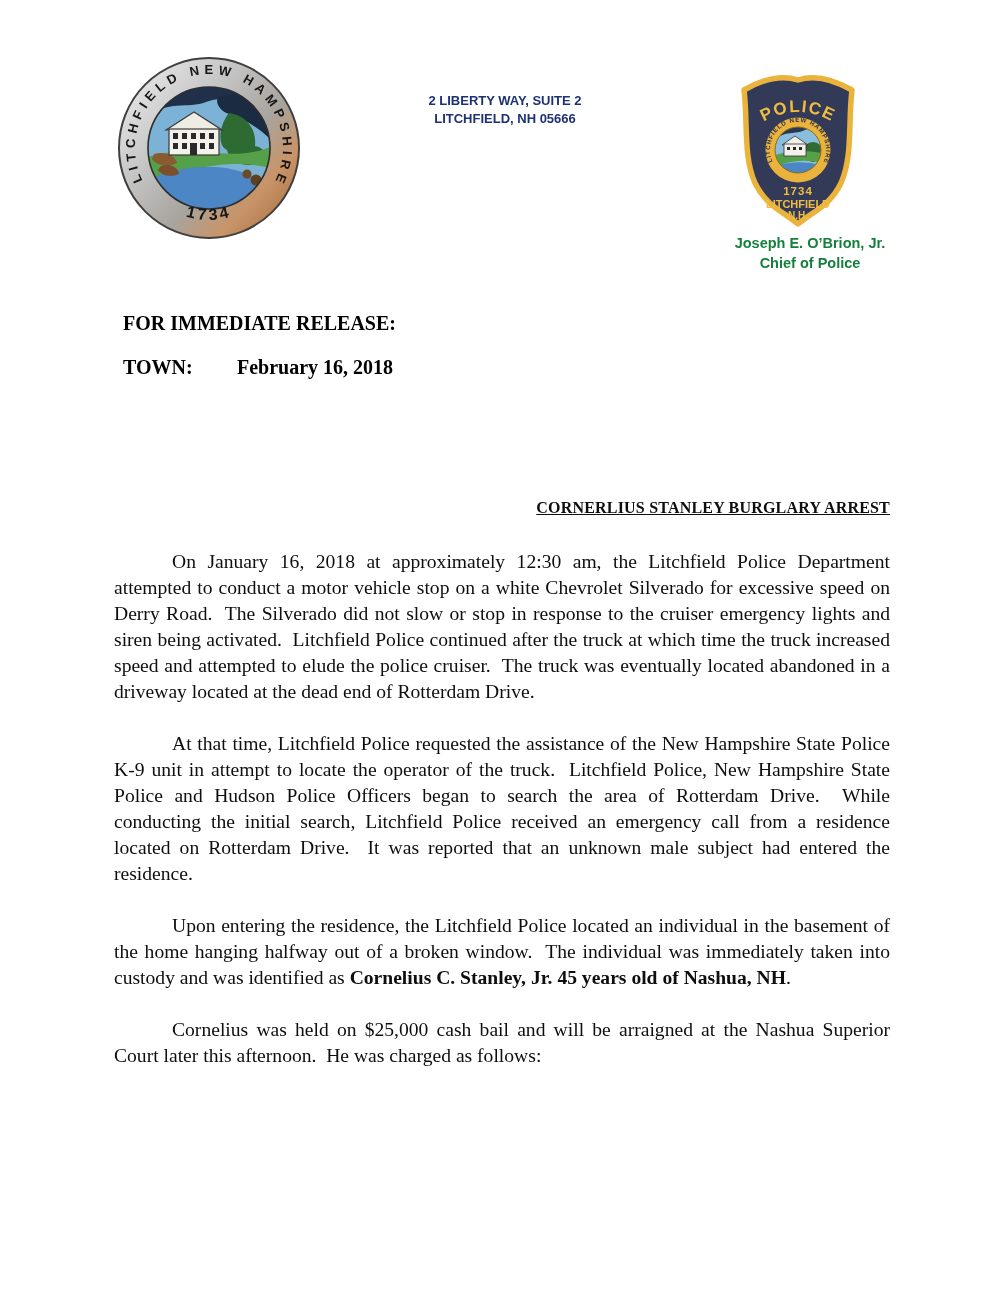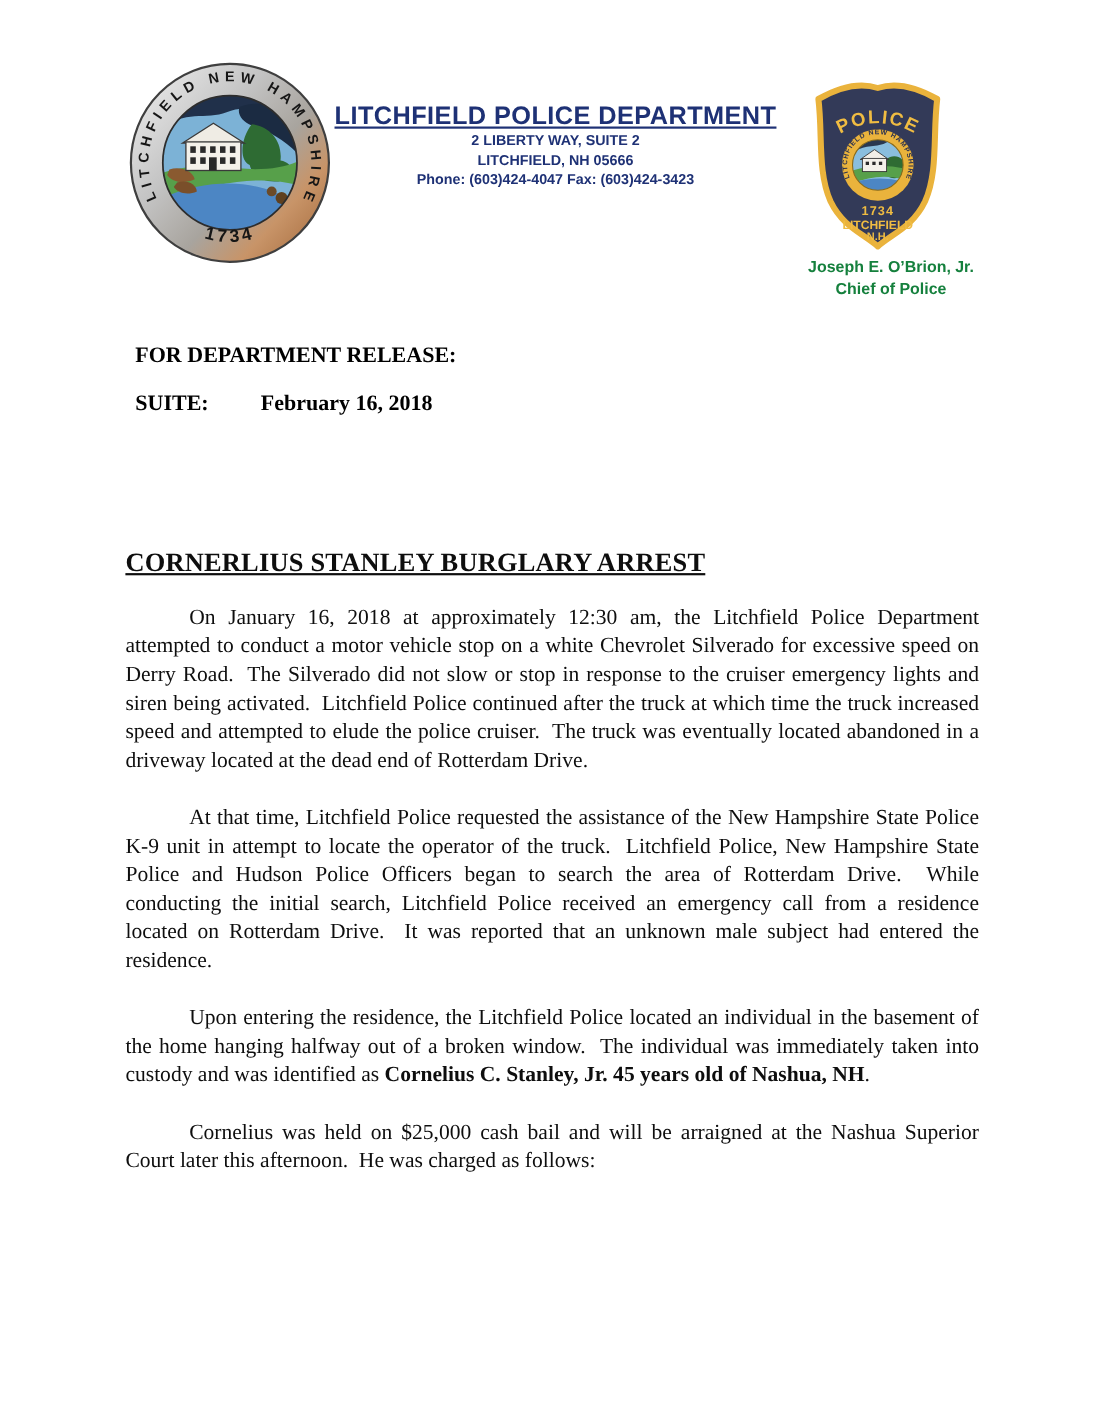--- a/index.html
+++ b/index.html
@@ -21,22 +21,22 @@
     position:absolute;left:698px;top:233px;width:224px;text-align:center;color:#15803d;
     font-family:"Liberation Sans",sans-serif;font-weight:bold;font-size:14.5px;line-height:20px;
   }
   
   .release{position:absolute;left:123px;top:311px;font-weight:bold;font-size:20px;line-height:25px;color:#000;}
   .rel-gap{height:19px;}
   .rel-row{display:flex;}
   .rel-label{width:114px;flex:0 0 114px;}
   
   .article-title{
-    position:absolute;left:114px;top:499px;width:776px;text-align:left;
-    font-weight:bold;font-size:24px;text-decoration:underline;letter-spacing:.2px;
+    position:absolute;left:114px;top:499px;width:776px;text-align:right;
+    font-weight:bold;font-size:16px;text-decoration:underline;letter-spacing:.2px;
   }
   .body-text{
     position:absolute;left:114px;top:549px;width:776px;
     font-size:19.6px;line-height:26px;text-align:justify;
   }
   .body-text p{margin:0 0 26px 0;text-indent:58px;}
   .b{font-weight:bold;margin-top:48px;}
 </style>
 </head>
 <body>
@@ -90,24 +90,22 @@
       <text font-family="Liberation Sans, sans-serif" font-size="13" font-weight="bold" fill="#161616">
         <textPath href="#sealArc" startOffset="50%" text-anchor="middle" textLength="300">LITCHFIELD NEW HAMPSHIRE</textPath>
       </text>
       <text font-family="Liberation Sans, sans-serif" font-size="16" font-weight="bold" fill="#161616" letter-spacing="3">
         <textPath href="#sealYearArc" startOffset="50%" text-anchor="middle">1734</textPath>
       </text>
     </svg>
   </div>
 
   <div class="hdr-center">
-    <div class="hdr-dept">LITCHFIELD POLICE DEPARTMENT</div>
     <div class="hdr-small">2 LIBERTY WAY, SUITE 2</div>
     <div class="hdr-small">LITCHFIELD, NH 05666</div>
-    <div class="hdr-small">Phone: (603)424-4047 Fax: (603)424-3423</div>
   </div>
 
   <div class="patch-wrap">
     <svg width="126" height="157" viewBox="0 0 126 157">
       <defs>
         <clipPath id="patchClip">
             <circle cx="63" cy="76" r="23"></circle>
           </clipPath>
         <path id="policeArc" d="M 22,52 Q 63,24 104,52" fill="none"></path>
         <path id="patchRingArc" d="M 38.3,89.1 A 28,28 0 1 1 87.7,89.1" fill="none"></path>
@@ -138,24 +136,24 @@
       <text x="63" y="144.5" text-anchor="middle" font-family="Liberation Sans, sans-serif" font-size="10" font-weight="bold" fill="#f0bc42">N.H.</text>
     </svg>
   </div>
 
   <div class="chief">
     <div>Joseph E. O’Brion, Jr.</div>
     <div>Chief of Police</div>
   </div>
 
   <div class="release">
-    <div>FOR DEPARTMENT RELEASE:</div>
+    <div>FOR IMMEDIATE RELEASE:</div>
     <div class="rel-gap"></div>
     <div class="rel-row">
-      <span class="rel-label">SUITE:</span>
+      <span class="rel-label">TOWN:</span>
       <span>February 16, 2018</span>
     </div>
     <div class="rel-gap"></div>
   </div>
 
   <div class="article-title">CORNERLIUS STANLEY BURGLARY ARREST</div>
 
   <div class="body-text">
     <p>On January 16, 2018 at approximately 12:30 am, the Litchfield Police Department attempted to conduct a motor vehicle stop on a white Chevrolet Silverado for excessive speed on Derry Road.&nbsp; The Silverado did not slow or stop in response to the cruiser emergency lights and siren being activated.&nbsp; Litchfield Police continued after the truck at which time the truck increased speed and attempted to elude the police cruiser.&nbsp; The truck was eventually located abandoned in a driveway located at the dead end of Rotterdam Drive.</p>
     <p>At that time, Litchfield Police requested the assistance of the New Hampshire State Police K-9 unit in attempt to locate the operator of the truck.&nbsp; Litchfield Police, New Hampshire State Police and Hudson Police Officers began to search the area of Rotterdam Drive.&nbsp; While conducting the initial search, Litchfield Police received an emergency call from a residence located on Rotterdam Drive.&nbsp; It was reported that an unknown male subject had entered the residence.</p>

